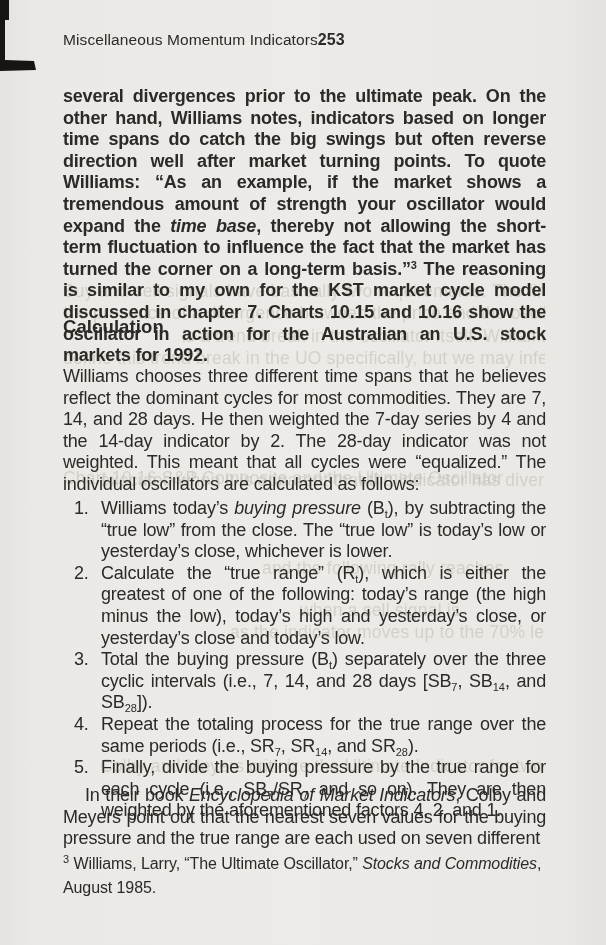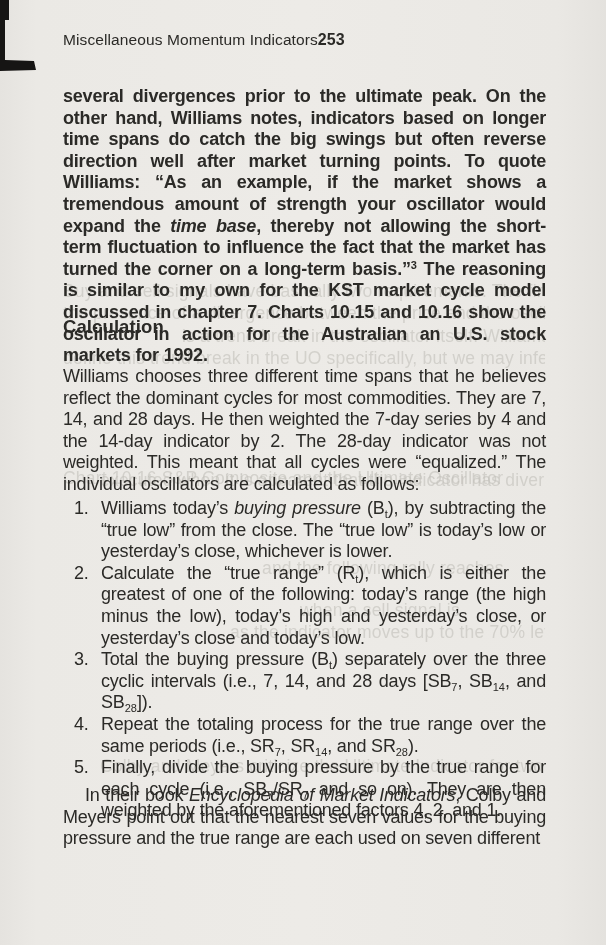--- a/index.html
+++ b/index.html
@@ -124,18 +124,19 @@
           <div class="li-text"><span>Repeat the totaling process for the true range over the same periods (i.e., SR</span><sub>7</sub><span>, SR</span><sub>14</sub><span>, and SR</span><sub>28</sub><span>).</span></div>
         </div>
         <div class="li-row">
           <span class="li-num">5.</span>
           <div class="li-text"><span>Finally, divide the buying pressure by the true range for each cycle (i.e., SB</span><sub>7</sub><span>/SR</span><sub>7</sub><span> and so on). They are then weighted by the aforementioned factors 4, 2, and 1.</span></div>
         </div>
       </div>
 
     <div class="para" id="para3"><span>In their book </span><span class="it">Encyclopedia of Market Indicators</span><span>, Colby and Meyers point out that the nearest seven values for the buying pressure and the true range are each used on seven different</span></div>
 
+    <div class="footnote"><sup>3</sup><span> Williams, Larry, “The Ultimate Oscillator,” </span><span class="it">Stocks and Commodities</span><span>, August 1985.</span></div>
 
   </div>
 
   <div class="corner-mark" style="background: rgb(22, 21, 20);"></div>
 
 </div>
 
 </body></html>

